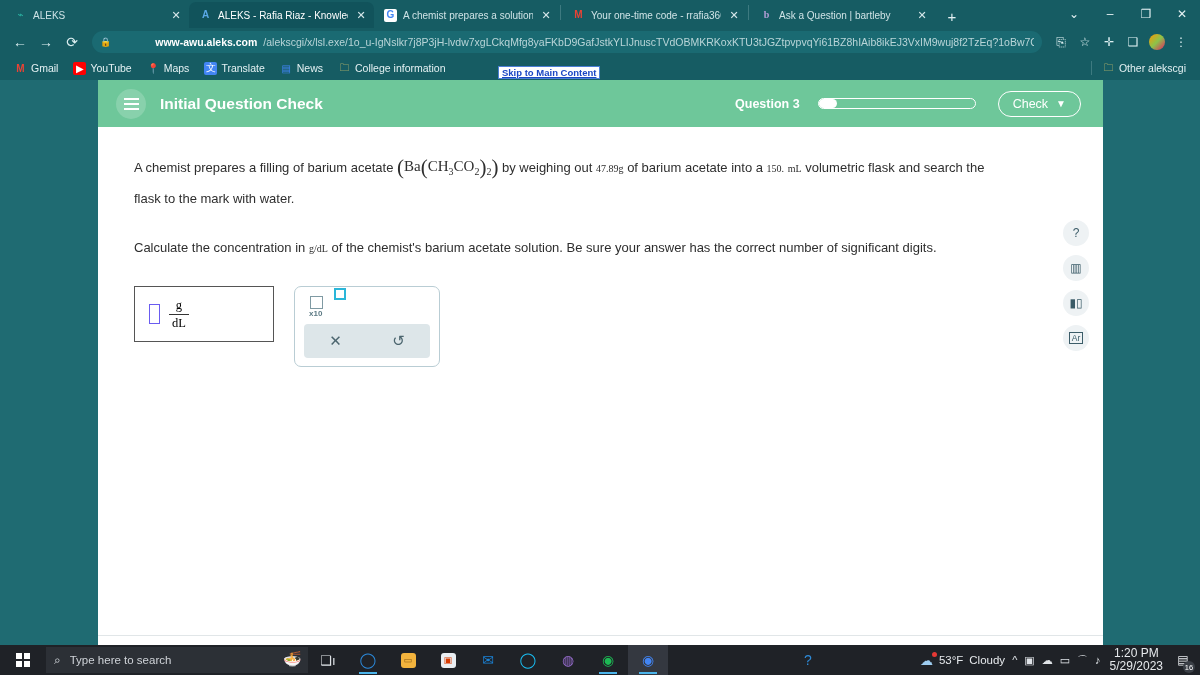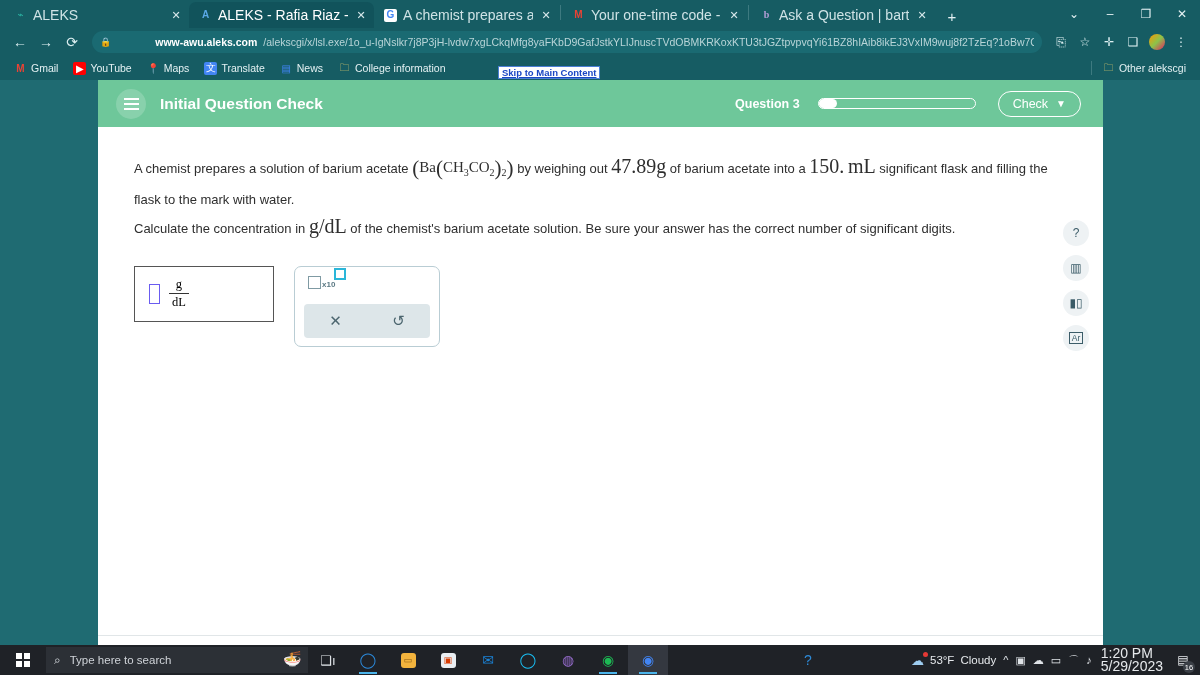--- a/index.html
+++ b/index.html
@@ -16,21 +16,21 @@
   
   .tabstrip { position: relative; height: 28px; display: flex; align-items: flex-end; padding-left: 4px; }
   .tab {
     height: 26px; display: flex; align-items: center; gap: 6px;
     padding: 0 6px 0 10px; border-radius: 7px 7px 0 0;
     font-size: 10.5px; color: #cfe3e6; min-width: 60px; position: relative;
   }
   .tab.inactive { width: 185px; }
   .tab.active { background: #11535b; color: #ffffff; width: 185px; }
   .tab .favicon { width: 13px; height: 13px; flex: 0 0 13px; display: flex; align-items: center; justify-content: center; font-size: 10px; line-height: 1; border-radius: 2px; }
-  .tab .tab-title { flex: 1; white-space: nowrap; overflow: hidden; text-overflow: clip; font-size: 14px; }
+  .tab .tab-title { flex: 1; white-space: nowrap; overflow: hidden; text-overflow: clip; font-size: 10px; }
   .tab .tab-close { width: 14px; height: 14px; flex: 0 0 14px; display: flex; align-items: center; justify-content: center; font-size: 11px; color: #d8e9ec; }
   .tab-sep { width: 1px; height: 15px; background: #3d7a80; align-self: center; margin: 0 1px 4px 1px; }
   .newtab { width: 26px; height: 24px; display: flex; align-items: center; justify-content: center; color: #e3f0f2; font-size: 15px; margin-left: 4px; }
   .winctl { position: absolute; right: 0; top: 0; height: 28px; display: flex; align-items: center; }
   .winctl div { width: 36px; height: 28px; display: flex; align-items: center; justify-content: center; color: #e6f2f4; font-size: 12px; }
 
   .fav-aleks { color: #2bb3a3; }
   .fav-a { color: #5aa9e6; font-weight: bold; font-size: 11px; }
   .fav-g { background: #fff; border-radius: 50%; color: #4285f4; font-weight: bold; font-size: 9px; }
   .fav-m { color: #ea4335; font-weight: bold; font-size: 10px; }
@@ -74,38 +74,38 @@
   .skip { position: absolute; left: 400px; top: -14px; background: #ffffff; border: 1px solid #4a7fd6; padding: 0 3px; font-size: 9.5px; color: #1a46c4; text-decoration: underline; font-weight: bold; }
   .qnum { margin-left: auto; color: #ffffff; font-size: 12.5px; font-weight: bold; }
   .progress { width: 158px; height: 11px; border: 1.5px solid #ffffff; border-radius: 6px; margin-left: 18px; position: relative; }
   .progress .fill { position: absolute; left: 0; top: 0; bottom: 0; width: 20px; background: #ffffff; border-radius: 5px; }
   .userchip { margin-left: 22px; margin-right: 4px; border: 1.5px solid #ffffff; border-radius: 16px; padding: 5px 14px; color: #ffffff; font-size: 12.5px; display: flex; align-items: center; gap: 8px; }
   .chev { font-size: 10px; }
 
   
   .qbody { padding: 26px 36px 0 36px; position: relative; }
   .qline { font-size: 13px; color: #2e2e2e; line-height: 27px; }
-  .mathser { font-family: "Liberation Serif", serif; font-size: 20px; }
+  .mathser { font-family: "Liberation Serif", serif; font-size: 10px; }
   .frm { font-family: "Liberation Serif", serif; font-size: 15px; vertical-align: middle; }
   .frm sub { font-size: 10px; }
   .paren { font-size: 21px; vertical-align: -3px; font-family: "Liberation Serif", serif; }
-  .q2 { }
+  .q2 { margin-top: 22px; }
 
   
   .answer-row { display: flex; align-items: flex-start; gap: 20px; margin-top: 24px; }
   .answer-box { width: 140px; height: 56px; border: 1px solid #555; display: flex; align-items: center; padding-left: 14px; gap: 9px; }
   .inputsq { width: 11px; height: 20px; border: 1.4px solid #6a5cf0; }
   .fraction { display: inline-flex; flex-direction: column; align-items: center; font-family: "Liberation Serif", serif; font-size: 12.5px; line-height: 1.18; }
   .fraction .num { padding: 0 3px; }
   .fraction .bar { width: 100%; height: 1px; background: #333; margin: 1px 0; }
   .fraction .den { padding: 0 3px; }
 
   .palette { width: 146px; border: 1px solid #b9cdd4; border-radius: 7px; background: #ffffff; padding: 9px 9px 8px 9px; }
   .pal-top { height: 28px; display: flex; align-items: flex-start; padding-left: 4px; }
-  .sci { position: relative; display: flex; align-items: flex-end; }
+  .sci { position: relative; display: flex; align-items: flex-end; flex-direction: column; }
   .sq-sm { width: 13px; height: 13px; border: 1.6px solid #7f9aa3; }
   .x10 { font-size: 8px; font-weight: bold; color: #5d7b85; margin: 0 1px 0 1px; }
   .sq-exp { width: 12px; height: 12px; border: 2px solid #2ab6d9; position: absolute; left: 26px; top: -8px; }
   .pal-btns { background: #dde6e9; border-radius: 4px; height: 34px; display: flex; }
   .pal-btn { flex: 1; display: flex; align-items: center; justify-content: center; color: #4b656e; font-size: 15px; }
 
   
   .toolrail { position: absolute; right: 14px; top: 140px; display: flex; flex-direction: column; gap: 9px; }
   .tool { width: 26px; height: 26px; border-radius: 50%; background: #eef2f4; display: flex; align-items: center; justify-content: center; color: #3b5c68; font-size: 12px; }
 
@@ -122,21 +122,21 @@
   .searchbox { width: 262px; height: 26px; background: #2c3036; display: flex; align-items: center; padding: 0 8px; gap: 9px; color: #cfd3d8; font-size: 11.5px; position: relative; }
   .searchbox .sicon { font-size: 12px; }
   .cortana-bowl { position: absolute; right: 6px; top: 3px; font-size: 15px; }
   .tbicon { width: 40px; height: 30px; display: flex; align-items: center; justify-content: center; font-size: 15px; position: relative; }
   .tbicon.running::after { content: ""; position: absolute; bottom: 1px; left: 11px; width: 18px; height: 2px; background: #4bb4ea; }
   .tbicon.focused { background: #343840; }
   .tray { margin-left: auto; display: flex; align-items: center; gap: 7px; padding-right: 6px; color: #e6e9ec; font-size: 11px; }
   .weather { display: flex; align-items: center; gap: 6px; font-size: 11.5px; position: relative; }
   .weather .wdot { position: absolute; left: 12px; top: -1px; width: 5px; height: 5px; border-radius: 50%; background: #e53935; }
   .trayi { font-size: 11px; color: #dfe3e7; }
-  .clock { text-align: left; line-height: 13px; font-size: 14px; padding: 0 2px; }
+  .clock { text-align: center; line-height: 13px; font-size: 12px; padding: 0 2px; }
   .notif { width: 22px; height: 22px; display: flex; align-items: center; justify-content: center; position: relative; font-size: 12px; }
   .notif .cnt { position: absolute; right: -1px; bottom: -2px; background: #3a3f46; border-radius: 50%; width: 12px; height: 12px; font-size: 7.5px; display: flex; align-items: center; justify-content: center; color: #fff; }
   .sq-ic { width: 15px; height: 15px; border-radius: 3px; display: flex; align-items: center; justify-content: center; font-size: 9px; color: #fff; }
 </style>
 </head>
 <body>
 
 <div class="browser">
 
   <div class="tabstrip">
@@ -246,27 +246,27 @@
         <div class="fill" style="width: 12%;"></div>
       </div>
       <div class="userchip">
         <span>Check</span>
         <span class="chev">▼</span>
       </div>
     </div>
 
     <div class="qbody">
       <div class="qline">
-        <span>A chemist prepares a solution of barium acetate</span>
+        <span>A chemist prepares a filling of barium acetate</span>
         <span class="frm"><span class="paren">(</span>Ba<span class="paren">(</span>CH<sub>3</sub>CO<sub>2</sub><span class="paren">)</span><sub>2</sub><span class="paren">)</span></span>
         <span>by weighing out</span>
         <span class="mathser">47.89</span><span class="mathser">g</span>
         <span>of barium acetate into a</span>
         <span class="mathser">150.</span> <span class="mathser">mL</span>
-        <span>significant flask and filling the</span>
+        <span>volumetric flask and search the</span>
         <br>
         <span>flask to the mark with water.</span>
       </div>
       <div class="qline q2">
         <span>Calculate the concentration in</span>
         <span class="mathser">g/dL</span>
         <span>of the chemist's barium acetate solution. Be sure your answer has the correct number of significant digits.</span>
       </div>
 
       <div class="answer-row">

